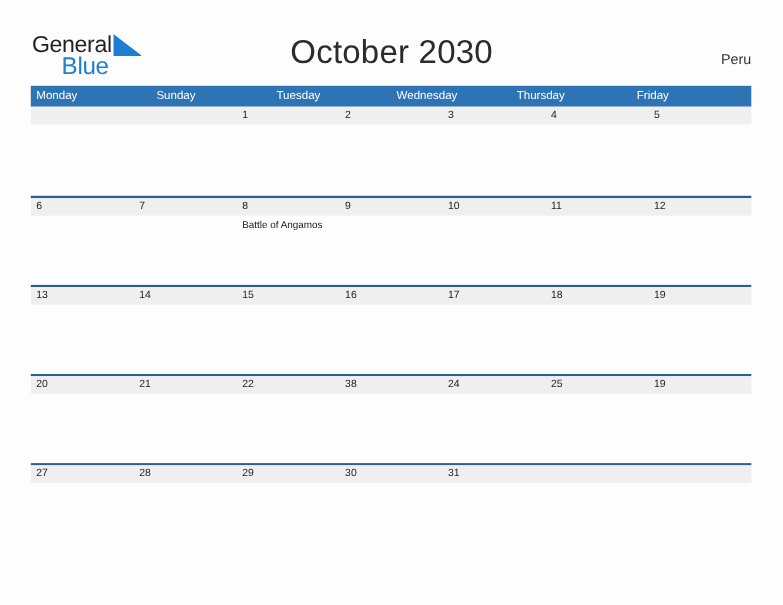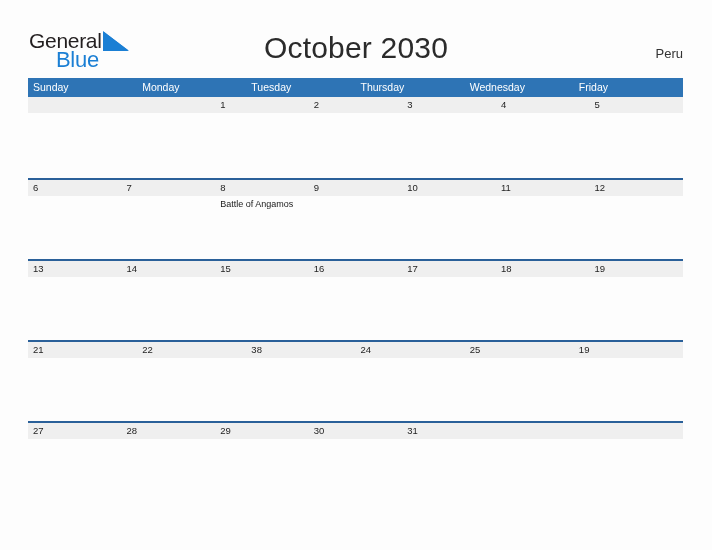--- a/index.html
+++ b/index.html
@@ -183,25 +183,25 @@
 
   <div id="calendar-title">October 2030</div>
 
   <div id="region-label">Peru</div>
 
 </div>
 
 <div id="calendar-grid">
 
   <div id="weekday-header">
+    <div class="weekday-cell">Monday</div>
     <div class="weekday-cell">Sunday</div>
-    <div class="weekday-cell">Monday</div>
     <div class="weekday-cell">Tuesday</div>
+    <div class="weekday-cell">Wednesday</div>
     <div class="weekday-cell">Thursday</div>
-    <div class="weekday-cell">Wednesday</div>
     <div class="weekday-cell">Friday</div>
   </div>
 
   <div id="weeks-container">
       <div class="week-row">
         <div class="week-band"></div>
         <div class="week-cells">
           <div class="day-cell empty">
             <span class="day-number"></span>
           </div>
@@ -277,20 +277,23 @@
           </div>
           <div class="day-cell">
             <span class="day-number">19</span>
           </div>
         </div>
       </div>
       <div class="week-row">
         <div class="week-band"></div>
         <div class="week-cells">
           <div class="day-cell">
+            <span class="day-number">20</span>
+          </div>
+          <div class="day-cell">
             <span class="day-number">21</span>
           </div>
           <div class="day-cell">
             <span class="day-number">22</span>
           </div>
           <div class="day-cell">
             <span class="day-number">38</span>
           </div>
           <div class="day-cell">
             <span class="day-number">24</span>

